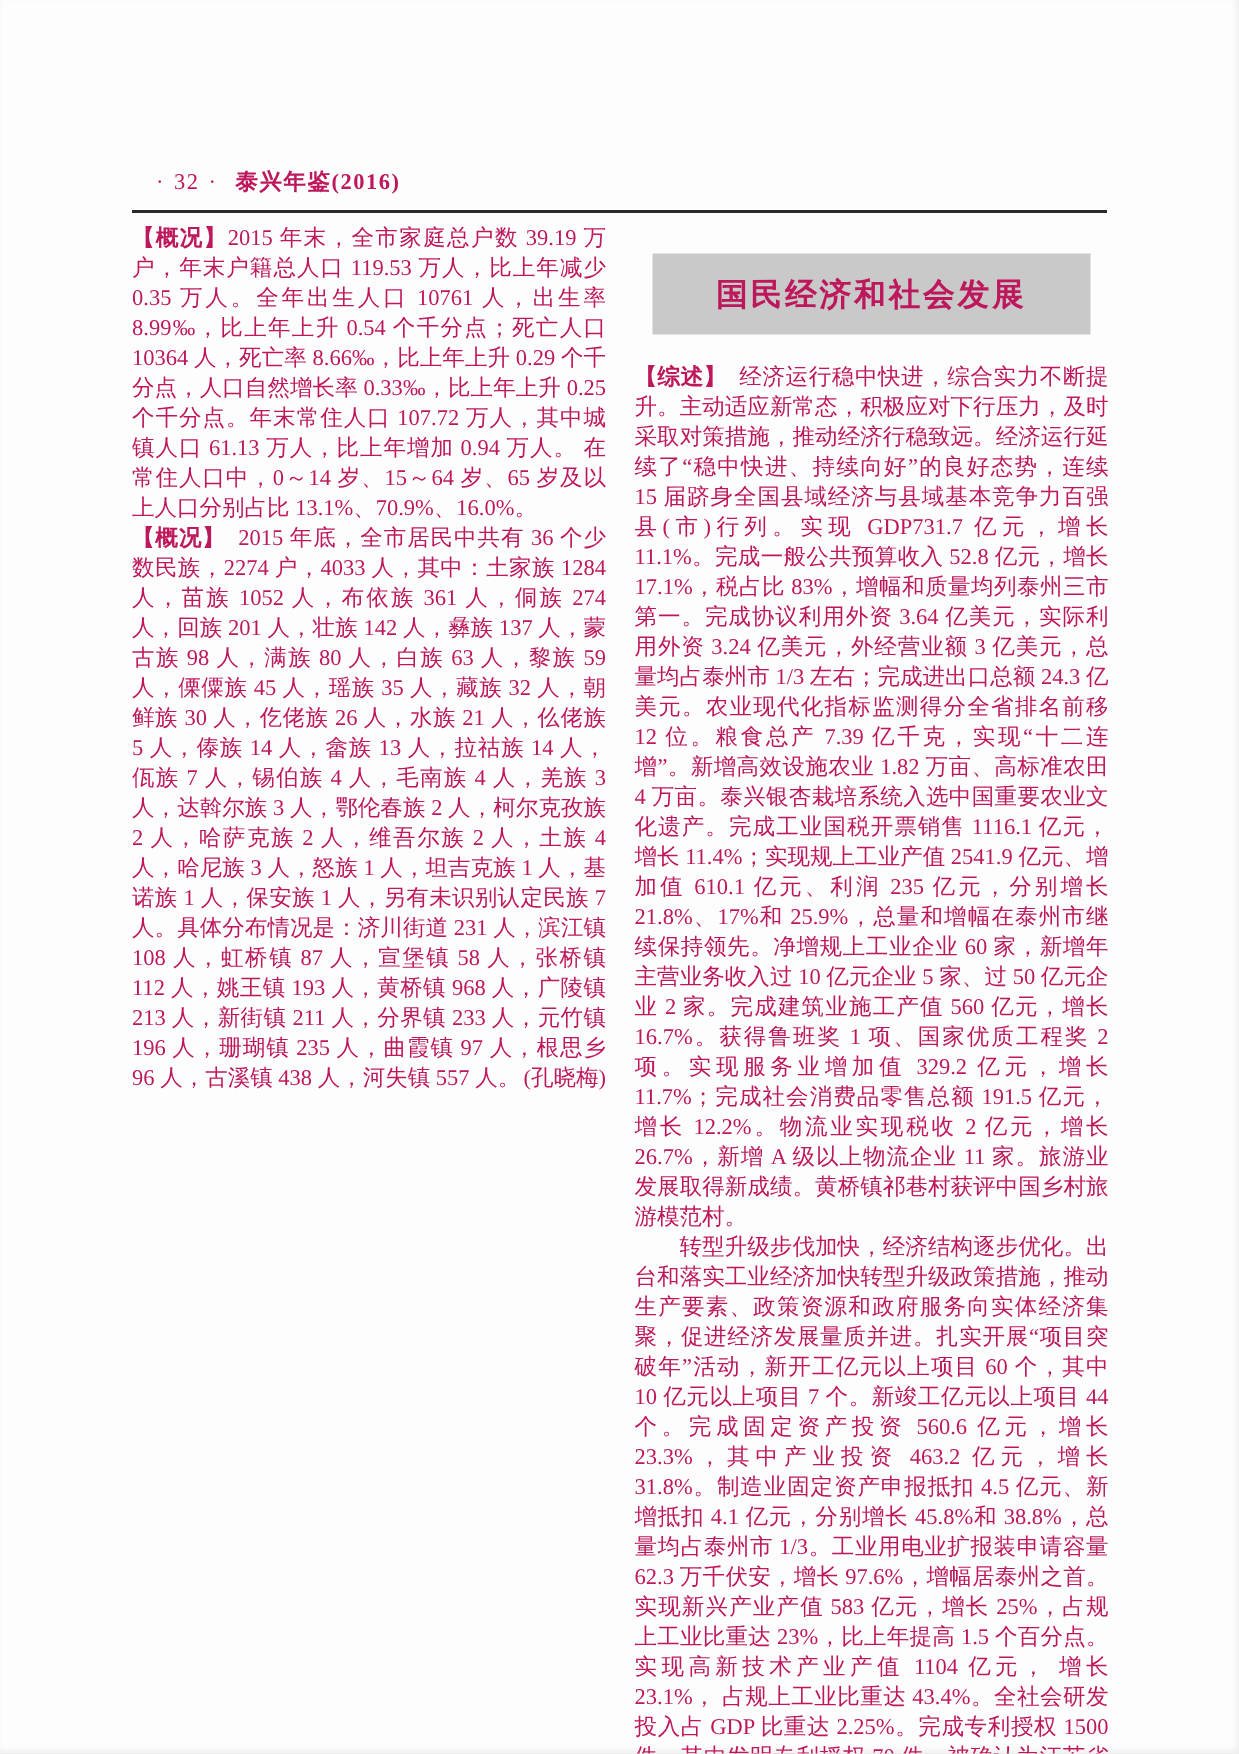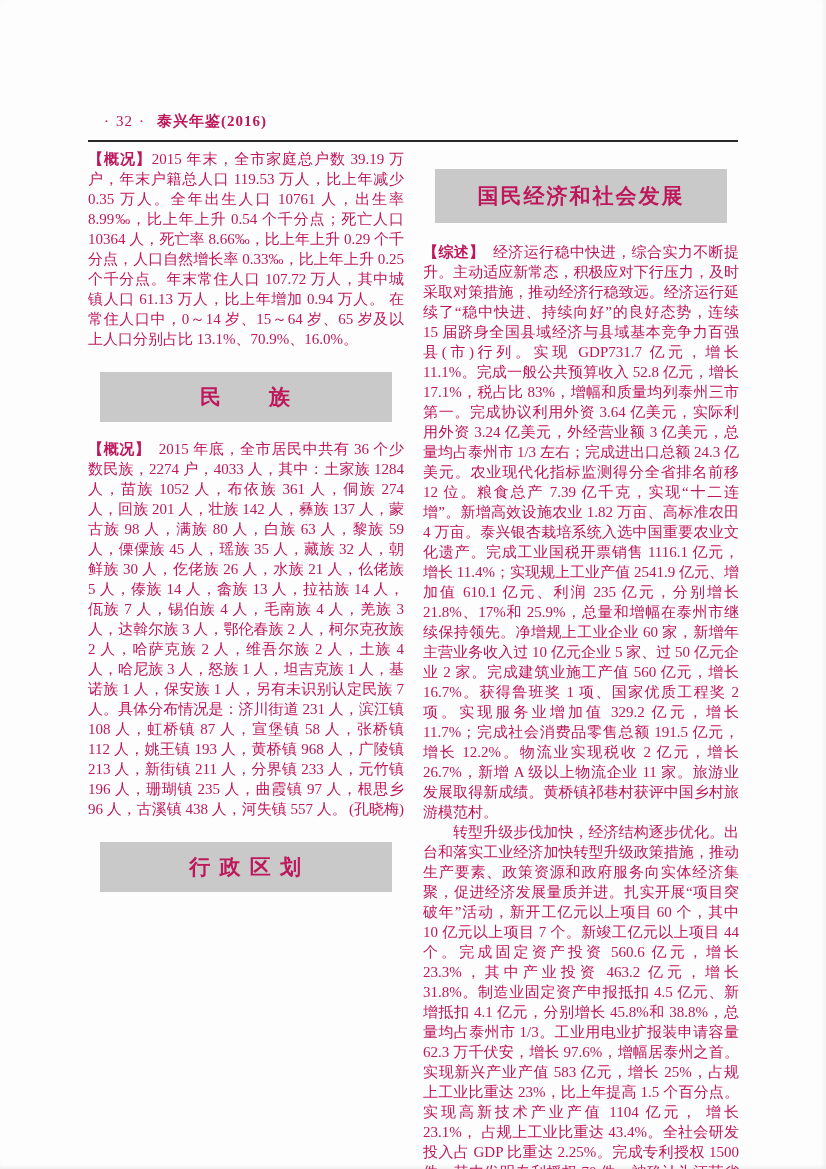--- a/index.html
+++ b/index.html
@@ -78,24 +78,22 @@
   <div class="running-head">
     <span class="dot">·</span><span class="page-number">32</span><span class="dot">·</span><span class="book-title">泰兴年鉴(2016)</span>
   </div>
   <div class="head-rule" style="background: rgb(42, 42, 42);"></div>
 
   <div class="col col-left">
 
 
     <p class="body-text"><span class="para-label">【概况】</span><span>2015 年末，全市家庭总户数 39.19 万户，年末户籍总人口 119.53 万人，比上年减少 0.35 万人。全年出生人口 10761 人，出生率 8.99‰，比上年上升 0.54 个千分点；死亡人口 10364 人，死亡率 8.66‰，比上年上升 0.29 个千分点，人口自然增长率 0.33‰，比上年上升 0.25 个千分点。年末常住人口 107.72 万人，其中城镇人口 61.13 万人，比上年增加 0.94 万人。 在常住人口中，0～14 岁、15～64 岁、65 岁及以上人口分别占比 13.1%、70.9%、16.0%。</span></p>
 
-    <div class="sec-box" style="background: rgb(201, 201, 201);">民　　族</div>
     <p class="body-text"><span class="para-label gap-after">【概况】</span><span>2015 年底，全市居民中共有 36 个少数民族，2274 户，4033 人，其中：土家族 1284 人，苗族 1052 人，布依族 361 人，侗族 274 人，回族 201 人，壮族 142 人，彝族 137 人，蒙古族 98 人，满族 80 人，白族 63 人，黎族 59 人，傈僳族 45 人，瑶族 35 人，藏族 32 人，朝鲜族 30 人，仡佬族 26 人，水族 21 人，仫佬族 5 人，傣族 14 人，畲族 13 人，拉祜族 14 人，佤族 7 人，锡伯族 4 人，毛南族 4 人，羌族 3 人，达斡尔族 3 人，鄂伦春族 2 人，柯尔克孜族 2 人，哈萨克族 2 人，维吾尔族 2 人，土族 4人，哈尼族 3 人，怒族 1 人，坦吉克族 1 人，基诺族 1 人，保安族 1 人，另有未识别认定民族 7 人。具体分布情况是：济川街道 231 人，滨江镇 108 人，虹桥镇 87 人，宣堡镇 58 人，张桥镇 112 人，姚王镇 193 人，黄桥镇 968 人，广陵镇 213 人，新街镇 211 人，分界镇 233 人，元竹镇 196 人，珊瑚镇 235 人，曲霞镇 97 人，根思乡 96 人，古溪镇 438 人，河失镇 557 人。</span><span class="signature">(孔晓梅)</span></p>
 
-    <div class="sec-box" style="background: rgb(201, 201, 201);">行 政 区 划</div>
 
   </div>
 
   <div class="col col-right">
 
     <div class="sec-box" style="background: rgb(201, 201, 201);">国民经济和社会发展</div>
 
     <p class="body-text"><span class="para-label gap-after">【综述】</span><span>经济运行稳中快进，综合实力不断提升。主动适应新常态，积极应对下行压力，及时采取对策措施，推动经济行稳致远。经济运行延续了“稳中快进、持续向好”的良好态势，连续 15 届跻身全国县域经济与县域基本竞争力百强县(市)行列。实现 GDP731.7 亿元，增长 11.1%。完成一般公共预算收入 52.8 亿元，增长 17.1%，税占比 83%，增幅和质量均列泰州三市第一。完成协议利用外资 3.64 亿美元，实际利用外资 3.24 亿美元，外经营业额 3 亿美元，总量均占泰州市 1/3 左右；完成进出口总额 24.3 亿美元。农业现代化指标监测得分全省排名前移 12 位。粮食总产 7.39 亿千克，实现“十二连增”。新增高效设施农业 1.82 万亩、高标准农田 4 万亩。泰兴银杏栽培系统入选中国重要农业文化遗产。完成工业国税开票销售 1116.1 亿元，增长 11.4%；实现规上工业产值 2541.9 亿元、增加值 610.1 亿元、利润 235 亿元，分别增长 21.8%、17%和 25.9%，总量和增幅在泰州市继续保持领先。净增规上工业企业 60 家，新增年主营业务收入过 10 亿元企业 5 家、过 50 亿元企业 2 家。完成建筑业施工产值 560 亿元，增长 16.7%。获得鲁班奖 1 项、国家优质工程奖 2 项。实现服务业增加值 329.2 亿元，增长 11.7%；完成社会消费品零售总额 191.5 亿元，增长 12.2%。物流业实现税收 2 亿元，增长 26.7%，新增 A 级以上物流企业 11 家。旅游业发展取得新成绩。黄桥镇祁巷村获评中国乡村旅游模范村。</span></p>
 
     <p class="body-text indent-para"><span>转型升级步伐加快，经济结构逐步优化。出台和落实工业经济加快转型升级政策措施，推动生产要素、政策资源和政府服务向实体经济集聚，促进经济发展量质并进。扎实开展“项目突破年”活动，新开工亿元以上项目 60 个，其中 10 亿元以上项目 7 个。新竣工亿元以上项目 44 个。完成固定资产投资 560.6 亿元，增长 23.3%，其中产业投资 463.2 亿元，增长 31.8%。制造业固定资产申报抵扣 4.5 亿元、新增抵扣 4.1 亿元，分别增长 45.8%和 38.8%，总量均占泰州市 1/3。工业用电业扩报装申请容量 62.3 万千伏安，增长 97.6%，增幅居泰州之首。实现新兴产业产值 583 亿元，增长 25%，占规上工业比重达 23%，比上年提高 1.5 个百分点。实现高新技术产业产值 1104 亿元， 增长 23.1%， 占规上工业比重达 43.4%。全社会研发投入占 GDP 比重达 2.25%。完成专利授权 1500 件，其中发明专利授权 70 件，被确认为江苏省知识产权强省建设区域示范市。新增国家级高新技术企业 23 个、省科技小巨人企业 2 个、省企业技术中心 3 个，新增省两化融合转型升级示范企业 2 个、省首批示</span></p>

